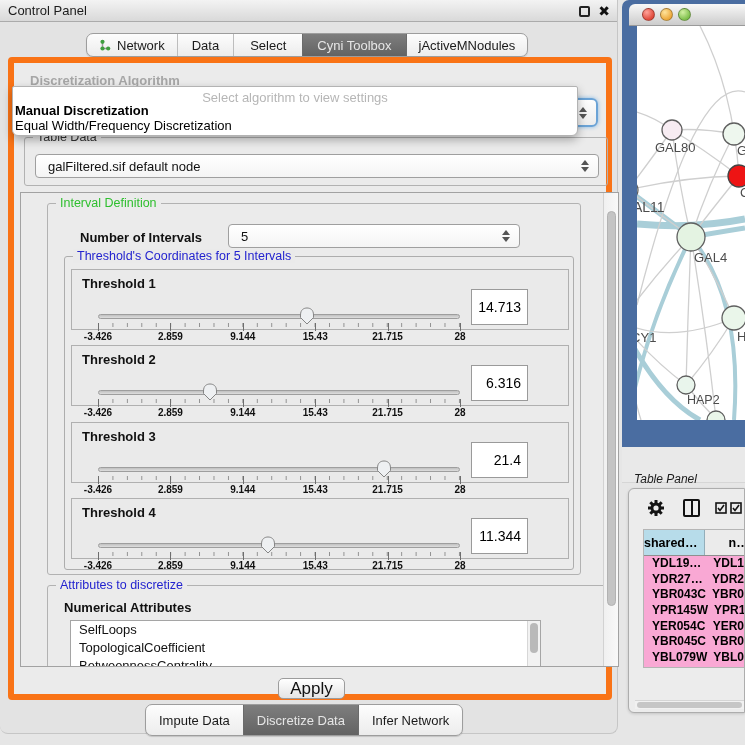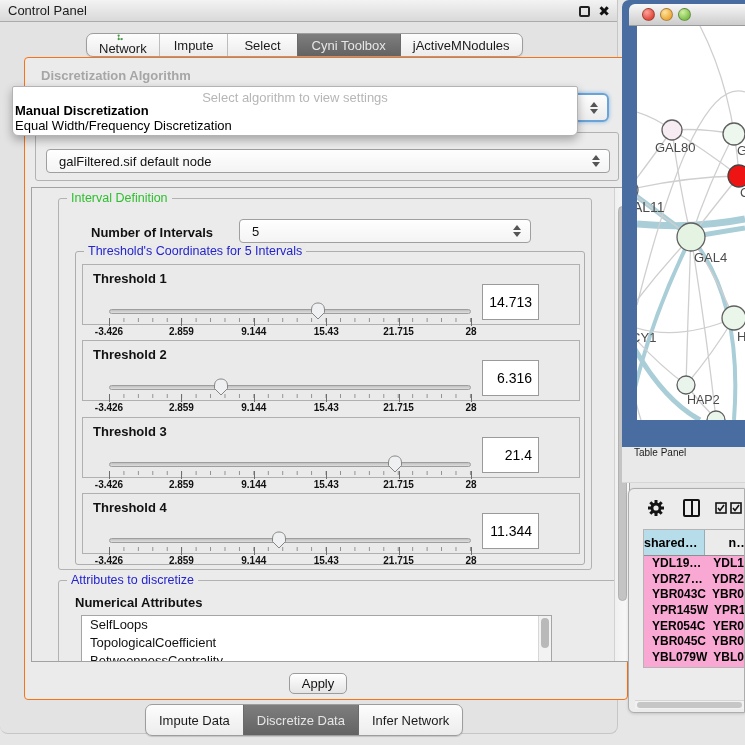--- a/index.html
+++ b/index.html
@@ -15,31 +15,31 @@
     background:linear-gradient(#f3f3f3,#d9d9d9); border-bottom:1px solid #ababab; }
   .cp-title { position:absolute; left:8px; top:3px; font-size:13px; color:#1c1c1c; }
   .float-btn { position:absolute; right:27px; top:6px; width:11px; height:11px;
     border:2px solid #222; border-radius:2px; background:transparent; }
   .close-btn { position:absolute; right:7px; top:2px; font-size:14px; font-weight:bold; color:#111; line-height:18px; }
 
   
   .seg { position:absolute; display:flex; height:24px; border:1px solid #9d9d9d; border-radius:7px;
     overflow:hidden; background:linear-gradient(#fdfdfd,#ececec); box-shadow:0 1px 1px rgba(0,0,0,.15); }
   .seg .tab { display:flex; align-items:center; justify-content:center; font-size:13px; color:#1a1a1a;
-    border-left:1px solid #bdbdbd; padding:0 4px;flex-direction:column; }
+    border-left:1px solid #bdbdbd; padding:0 4px; }
   .seg .tab:first-child { border-left:none; }
   .seg .tab.selected { background:linear-gradient(#7e7e7e,#636363); color:#e6e6e6; border-left-color:#6b6b6b; }
   .seg .tab.selected + .tab { border-left-color:#6b6b6b; }
   #top-tabs { left:86px; top:33px; }
   #bottom-tabs { left:145px; top:704px; height:32px; }
   .net-ico { margin-right:6px; }
 
   
-  .cp-main { position:absolute; left:24px; top:57px; width:604px; height:643px;
-    background:#ebebeb; border:1px solid #f97316; border-radius:4px; }
+  .cp-main { position:absolute; left:8px; top:57px; width:604px; height:643px;
+    background:#ebebeb; border:6px solid #f97316; border-radius:4px; }
 
   .faint-title { position:absolute; left:16px; top:10px; font-size:13px; font-weight:bold; color:#a6a6a6; }
 
   
   .focus-combo { position:absolute; left:532px; top:35px; width:52px; height:29px; z-index:5;
     border:2px solid #6ba3d6; border-radius:6px; background:linear-gradient(#fdfdfd,#ececec);
     box-shadow:0 0 4px #85b8e4; }
 
   
   .popup { position:absolute; left:12px; top:86px; width:566px; height:50px; z-index:20;
@@ -97,40 +97,40 @@
 
   
   .attr-group { left:26px; top:392px; width:604px; height:120px; }
   .attr-title { position:absolute; left:16px; top:14px; font-size:13px; font-weight:bold; color:#111; }
   .attr-list { position:absolute; left:22px; top:34px; width:471px; height:80px;
     background:#fff; border:1px solid #a5a5a5; overflow:hidden; }
   .attr-list .item { font-size:13px; color:#111; line-height:18px; padding-left:8px; white-space:nowrap; }
   .list-scroll { position:absolute; right:0; top:0; bottom:0; width:13px; background:#f2f2f2; border-left:1px solid #d7d7d7; }
   .list-scroll .thumb { position:absolute; left:2px; top:2px; width:8px; height:30px; background:#b9b9b9; border-radius:4px; }
 
-  .apply-btn { position:absolute; left:264px; top:615px; width:58px; height:21px;
+  .apply-btn { position:absolute; left:264px; top:615px; width:67px; height:21px;
     background:linear-gradient(#ffffff,#e4e4e4); border:1px solid #9c9c9c; border-radius:5px;
-    font-size:13px; color:#111; text-align:center; line-height:19px; }
+    font-size:17px; color:#111; text-align:center; line-height:19px; }
 
   
   #network-window { position:absolute; left:622px; top:0; width:123px; height:447px;
     background:#4a6da1; border-radius:7px 0 0 0; }
   .nw-titlebar { position:absolute; left:7px; top:4px; right:0; height:22px;
     background:linear-gradient(#f8f8f8,#cccccc); border-radius:6px 0 0 0; border-bottom:1px solid #9a9a9a; }
   .tl { position:absolute; top:4px; width:13px; height:13px; border-radius:50%; border:1px solid rgba(0,0,0,.3); }
   .tl.red { left:13px; background:radial-gradient(circle at 35% 30%,#ffa39a,#e04a3c 70%); }
   .tl.yellow { left:31px; background:radial-gradient(circle at 35% 30%,#ffe39b,#eda93c 70%); }
   .tl.green { left:49px; background:radial-gradient(circle at 35% 30%,#d2f0a2,#7ec04c 70%); }
   .nw-canvas { position:absolute; left:15px; top:26px; right:0; height:394px; background:#fff; overflow:hidden; }
   svg text { font-family:"Liberation Sans","DejaVu Sans",sans-serif; fill:#4c4c4c; }
 
   
   #table-panel-title { position:absolute; left:622px; top:447px; width:123px; height:36px;
     background:#e9e9e9; border-bottom:1px solid #d6d6d6; }
-  #table-panel-title span { position:absolute; left:12px; top:0; font-size:10px; color:#1c1c1c; }
+  #table-panel-title span { position:absolute; left:12px; top:25px; font-size:12px; color:#1c1c1c;font-style:italic; }
   #table-window { position:absolute; left:628px; top:488px; width:117px; height:225px;
     background:#ececec; border:1px solid #adadad; border-radius:6px 0 0 6px; box-shadow:0 1px 3px rgba(0,0,0,.15); }
   .tw-toolbar { position:absolute; left:0; top:0; right:0; height:38px; }
   .tw-toolbar .ico { position:absolute; top:10px; }
   .split-ico { left:54px; width:17px; height:18px; border:2px solid #111; border-radius:2px; }
   .split-ico:before { content:""; position:absolute; left:50%; top:0; bottom:0; width:2px; background:#111; transform:translateX(-50%); }
   .the-table { position:absolute; left:14px; top:40px; right:0; height:139px; background:#f9a8d4;
     border:1px solid #b5b5b5; border-right:none; overflow:hidden; }
   .t-head { display:flex; height:26px; border-bottom:1px solid #8f8f8f; font-size:12.5px; font-weight:bold; color:#000; }
   .t-head .c1 { width:78px; background:#b7dcea; border-right:1px solid #93aeba; text-align:right; padding:6px 6px 0 0; }
@@ -158,21 +158,21 @@
         <svg class="net-ico" width="12" height="13" viewBox="0 0 12 13">
           <line x1="3.5" y1="3" x2="3.5" y2="9.5" stroke="#9a9a9a" stroke-width="1.5"></line>
           <line x1="3.5" y1="9.5" x2="9" y2="9.5" stroke="#9a9a9a" stroke-width="1.5"></line>
           <circle cx="3.5" cy="2.8" r="2.1" fill="#3f9e3f"></circle>
           <circle cx="3.5" cy="9.5" r="2.1" fill="#3f9e3f"></circle>
           <circle cx="9.2" cy="9.5" r="2.1" fill="#3f9e3f"></circle>
         </svg>
         <span>Network</span>
       </div>
       <div class="tab" style="padding:0 14px;">
-        <span>Impute</span>
+        <span>Data</span>
       </div>
       <div class="tab" style="padding:0 16px;">
         <span>Select</span>
       </div>
       <div class="tab selected" style="padding:0 14px;">
         <span>Cyni Toolbox</span>
       </div>
       <div class="tab" style="padding:0 12px;">
         <span>jActiveMNodules</span>
       </div>

